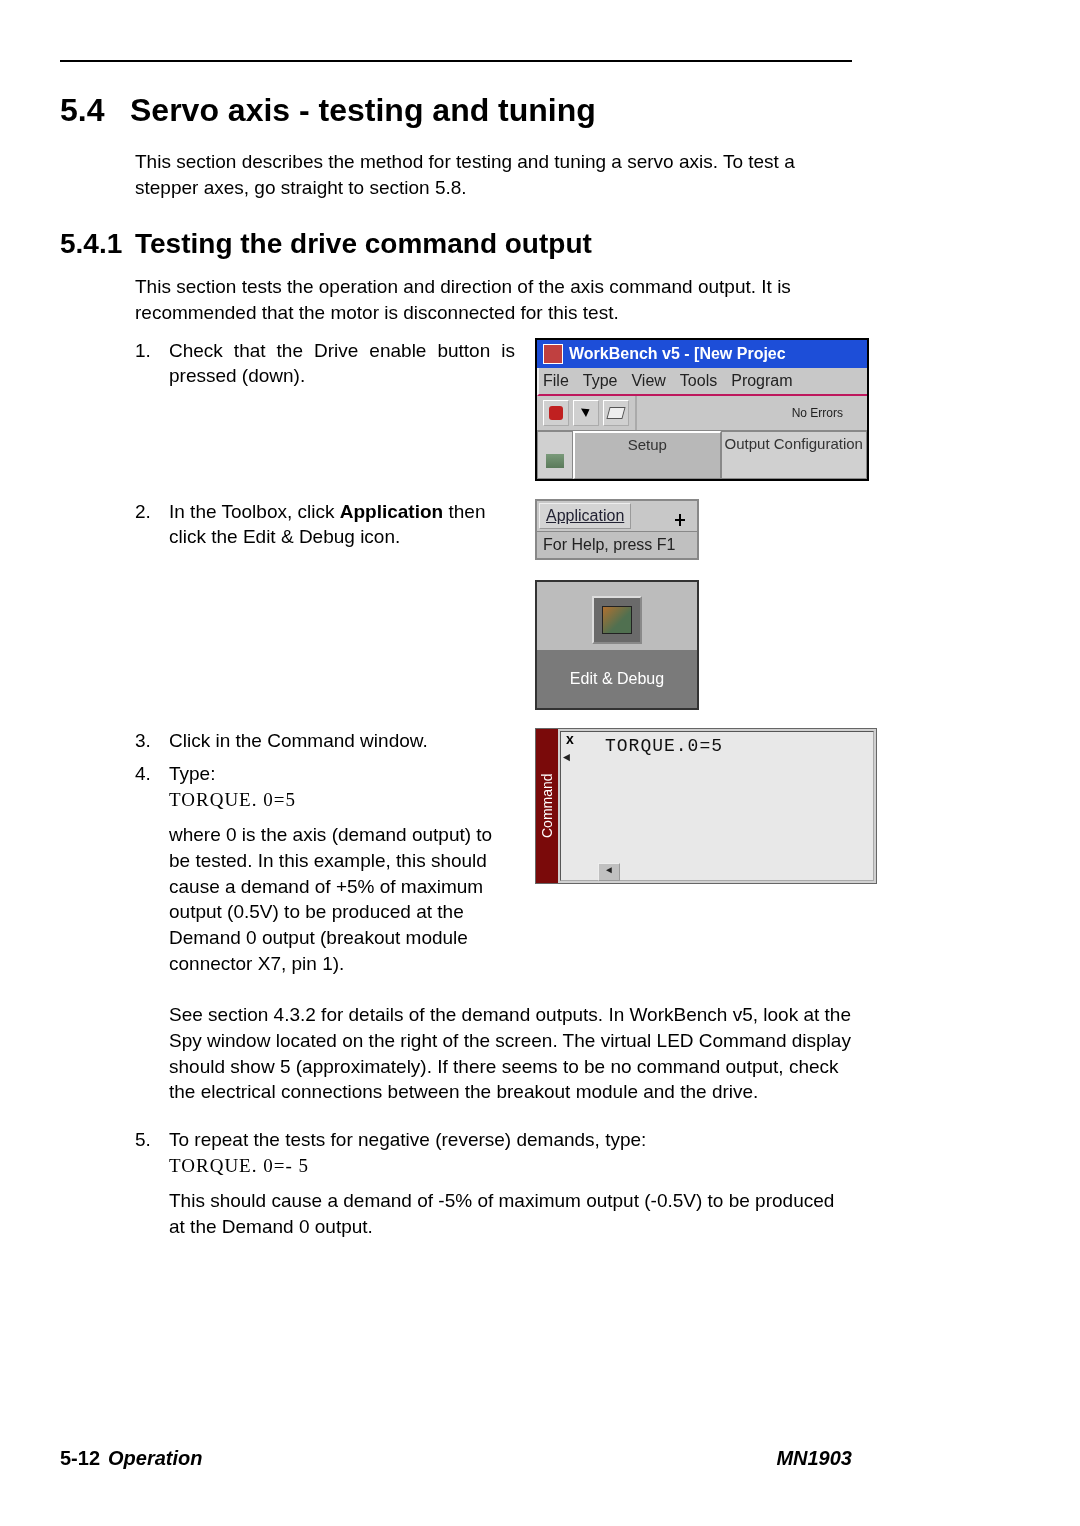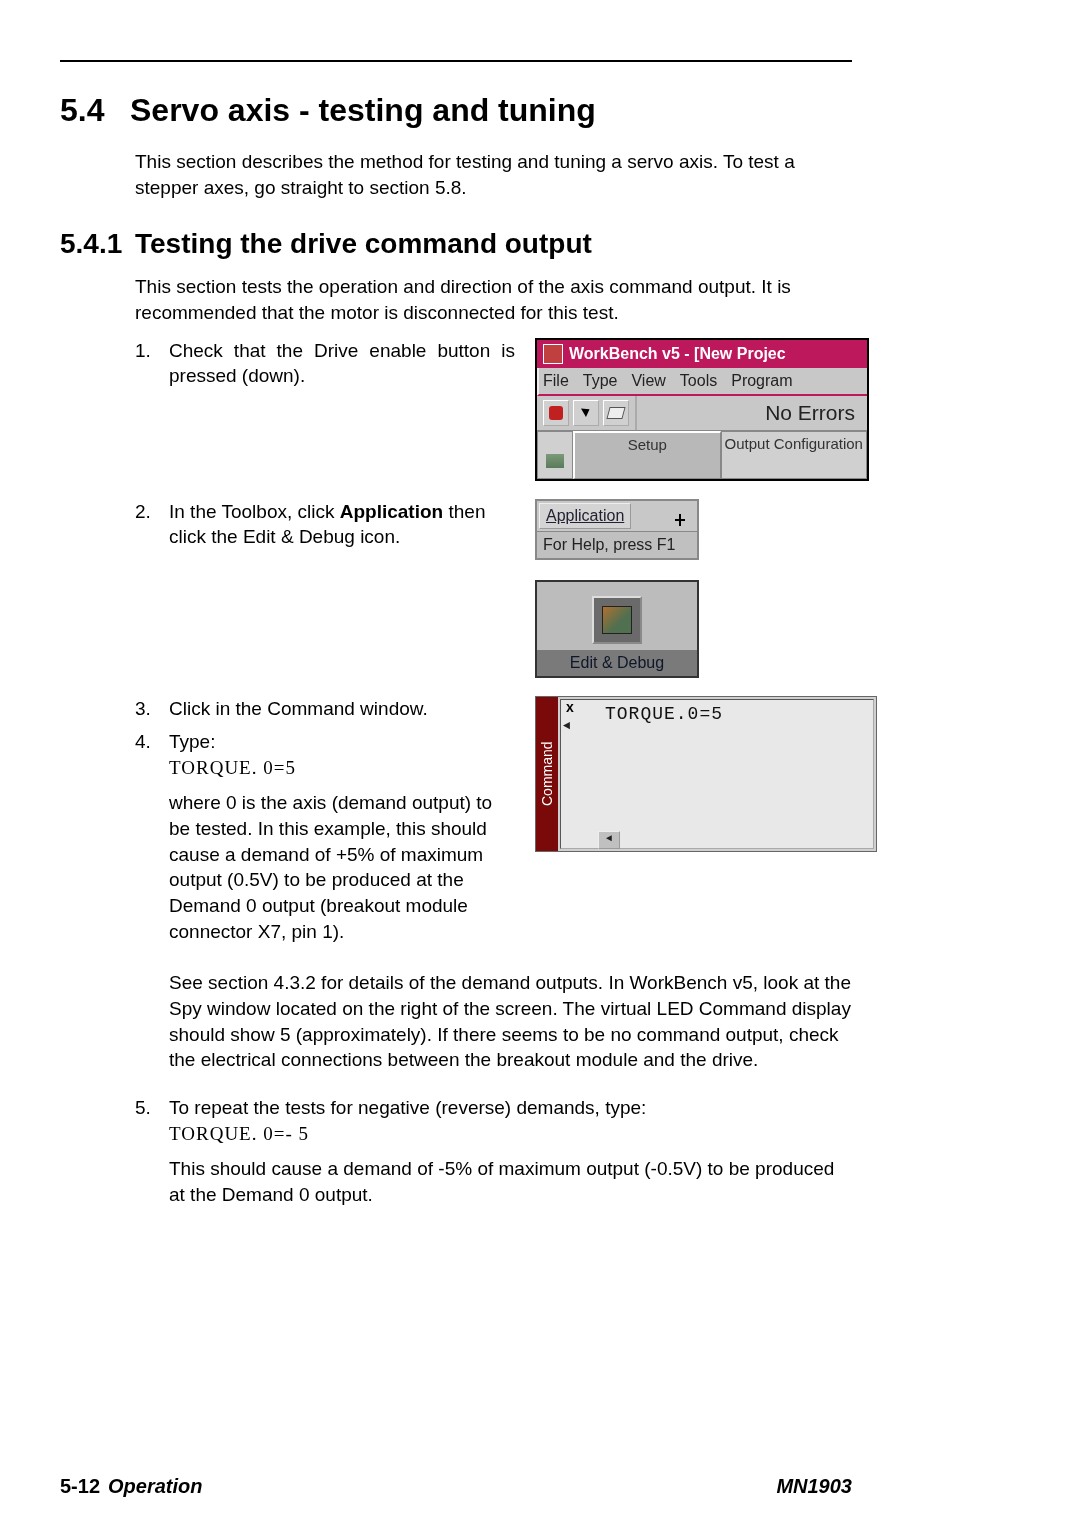--- a/index.html
+++ b/index.html
@@ -89,21 +89,21 @@
 
   
   .wb-window {
     border: 2px solid #000;
     background: #bdbdbd;
     width: 330px;
     font-family: Tahoma, Verdana, sans-serif;
     font-size: 16px;
   }
   .wb-title {
-    background: #be185d;
+    background: #1d4ed8;
     color: #fff;
     font-weight: bold;
     padding: 4px 6px;
     display: flex;
     align-items: center;
     gap: 6px;
   }
   .wb-title-icon {
     width: 18px; height: 18px;
     background: #c04040;
@@ -154,23 +154,23 @@
     border-left: 7px solid #000;
     border-top: 5px solid transparent;
     border-bottom: 5px solid transparent;
     transform: rotate(-30deg);
     position: relative;
     top: -2px;
   }
   .wb-right-text {
     flex: 1;
     text-align: right;
-    padding-right: 12px;
+    padding-right: 24px;
     color: #222;
-    font-size: 21px;
+    font-size: 12px;
   }
   .wb-tabs {
     background: #c8c8c8;
     display: flex;
     font-size: 15px;
     height: 48px;
   }
   .wb-tab {
     flex: 1;
     border: 1px solid #888;
@@ -263,23 +263,23 @@
     align-items: center;
     justify-content: center;
   }
   .edit-icon-inner {
     width: 28px; height: 26px;
     background: linear-gradient(135deg,#b07030,#507050 60%);
     border: 1px solid #222;
   }
   .edit-label {
     background: #7a7a7a;
-    color: #0f172a;
+    color: #ffffff;
     font-size: 16px;
-    padding: 4px 0;
+    padding: 20px 0;
   }
 
   
   .cmd-box {
     width: 340px;
     border: 1px solid #666;
     background: #bdbdbd;
     font-family: "Courier New", monospace;
     position: relative;
     display: flex;
@@ -351,21 +351,21 @@
     color: #222;
     z-index: 4;
   }
   .cmd-content {
     position: absolute;
     top: 4px; left: 44px;
   }
 
   .footer {
     position: absolute;
-    bottom: 28px;
+    bottom: 56px;
     left: 60px;
     right: 60px;
     display: flex;
     justify-content: space-between;
     font-size: 20px;
     font-weight: bold;
     font-style: italic;
   }
   .footer-left-num {
     font-style: normal;

